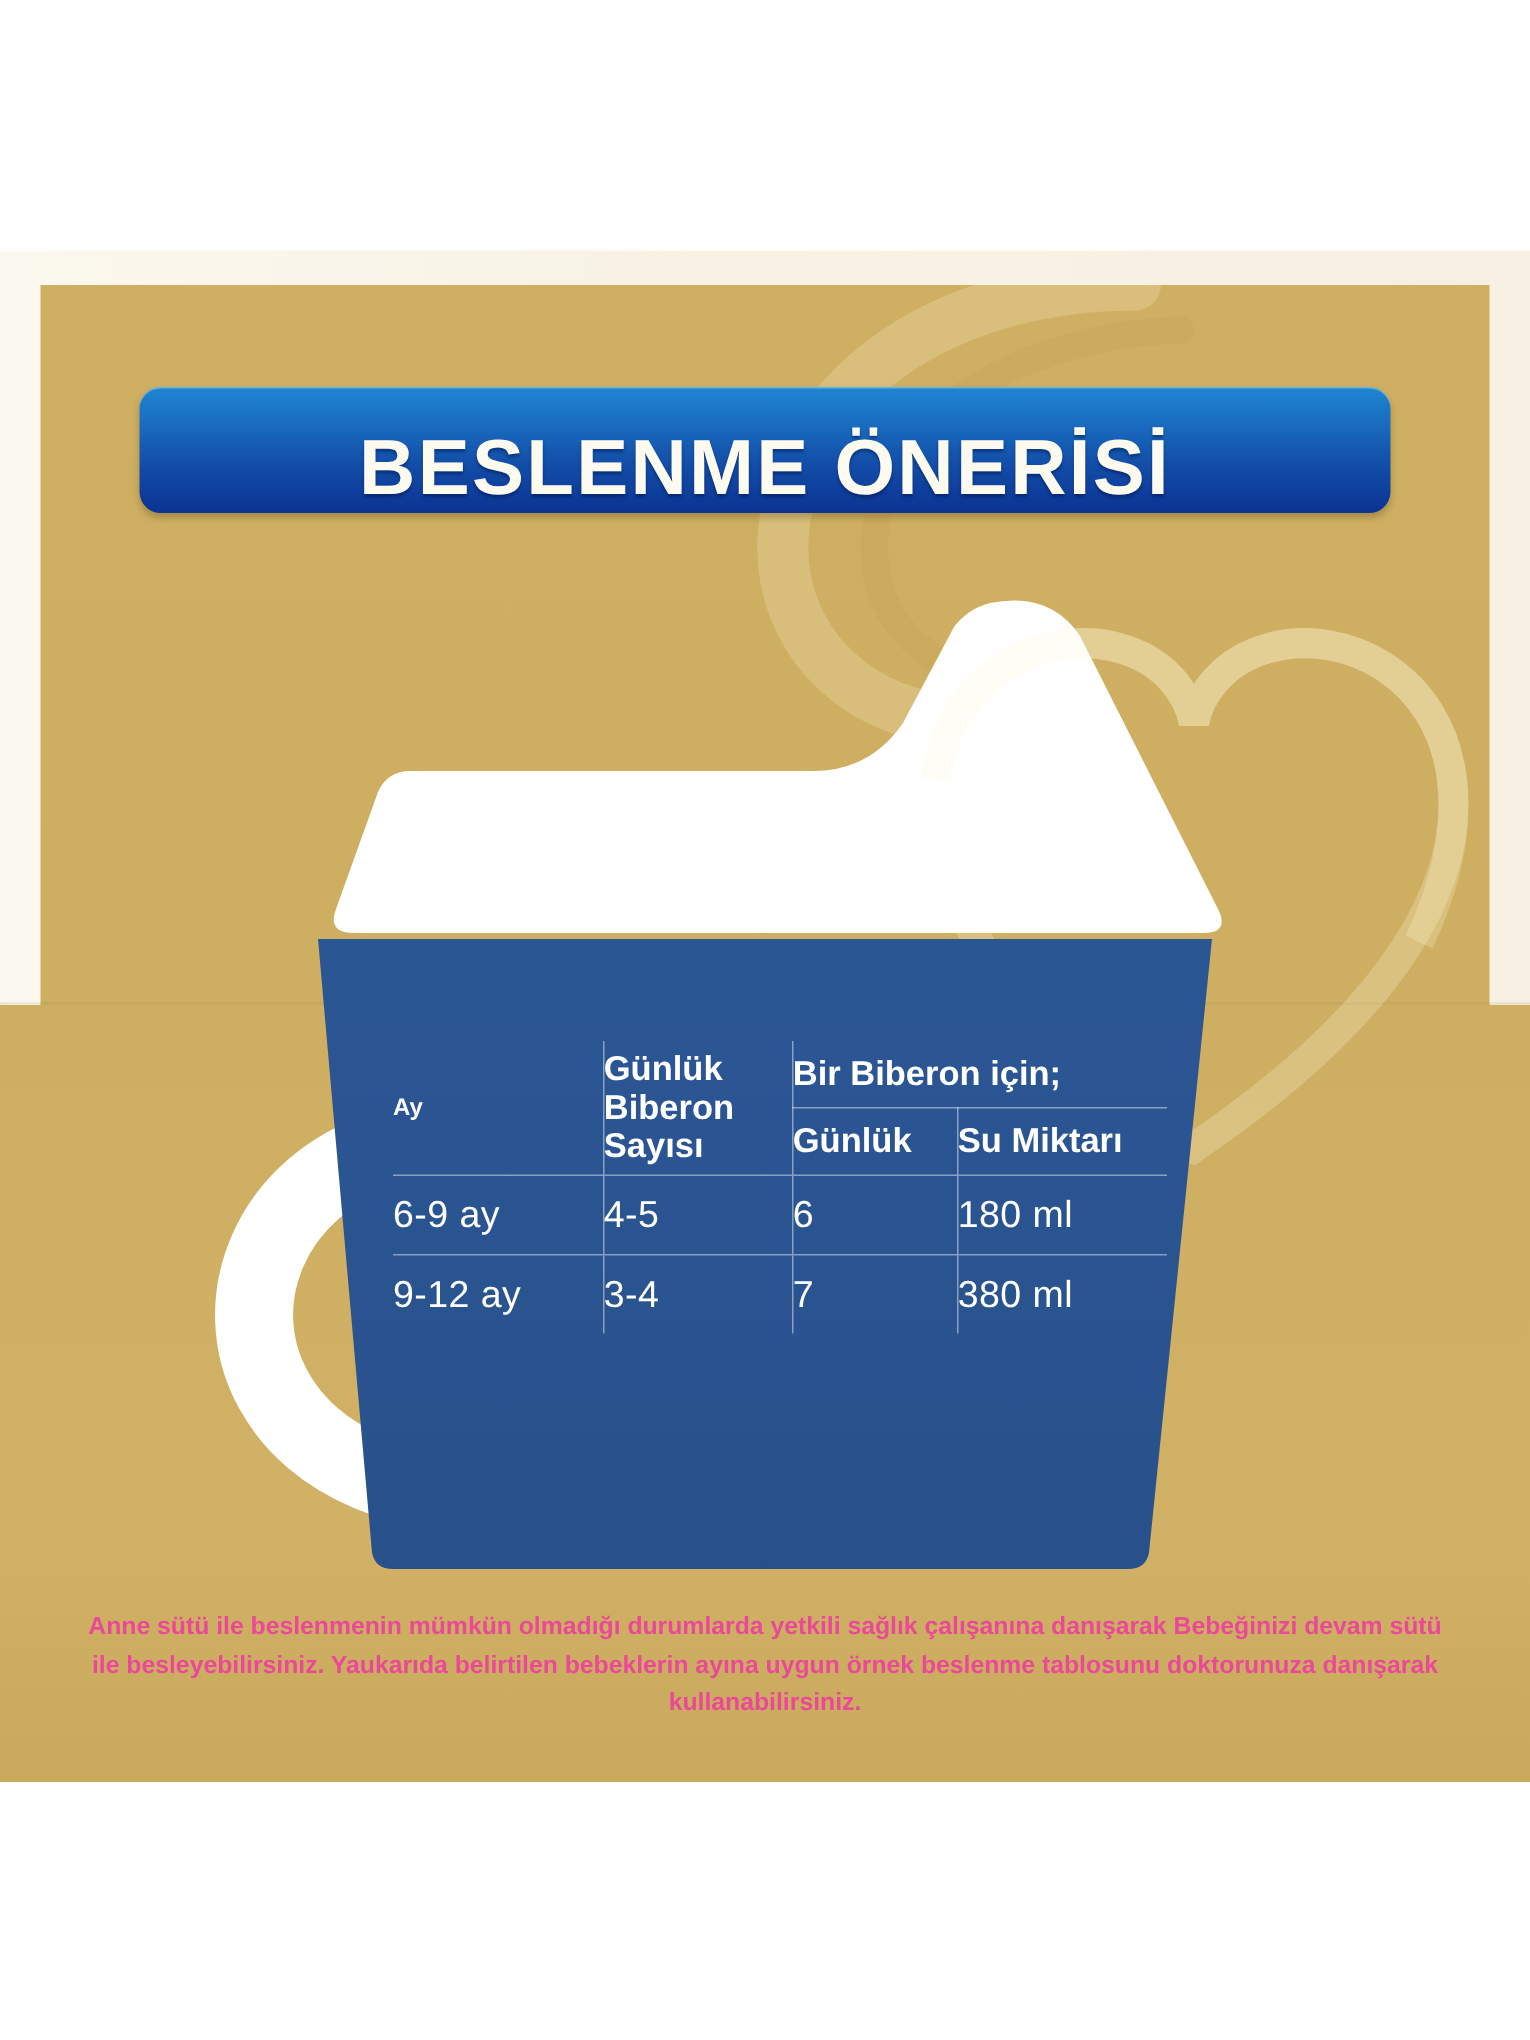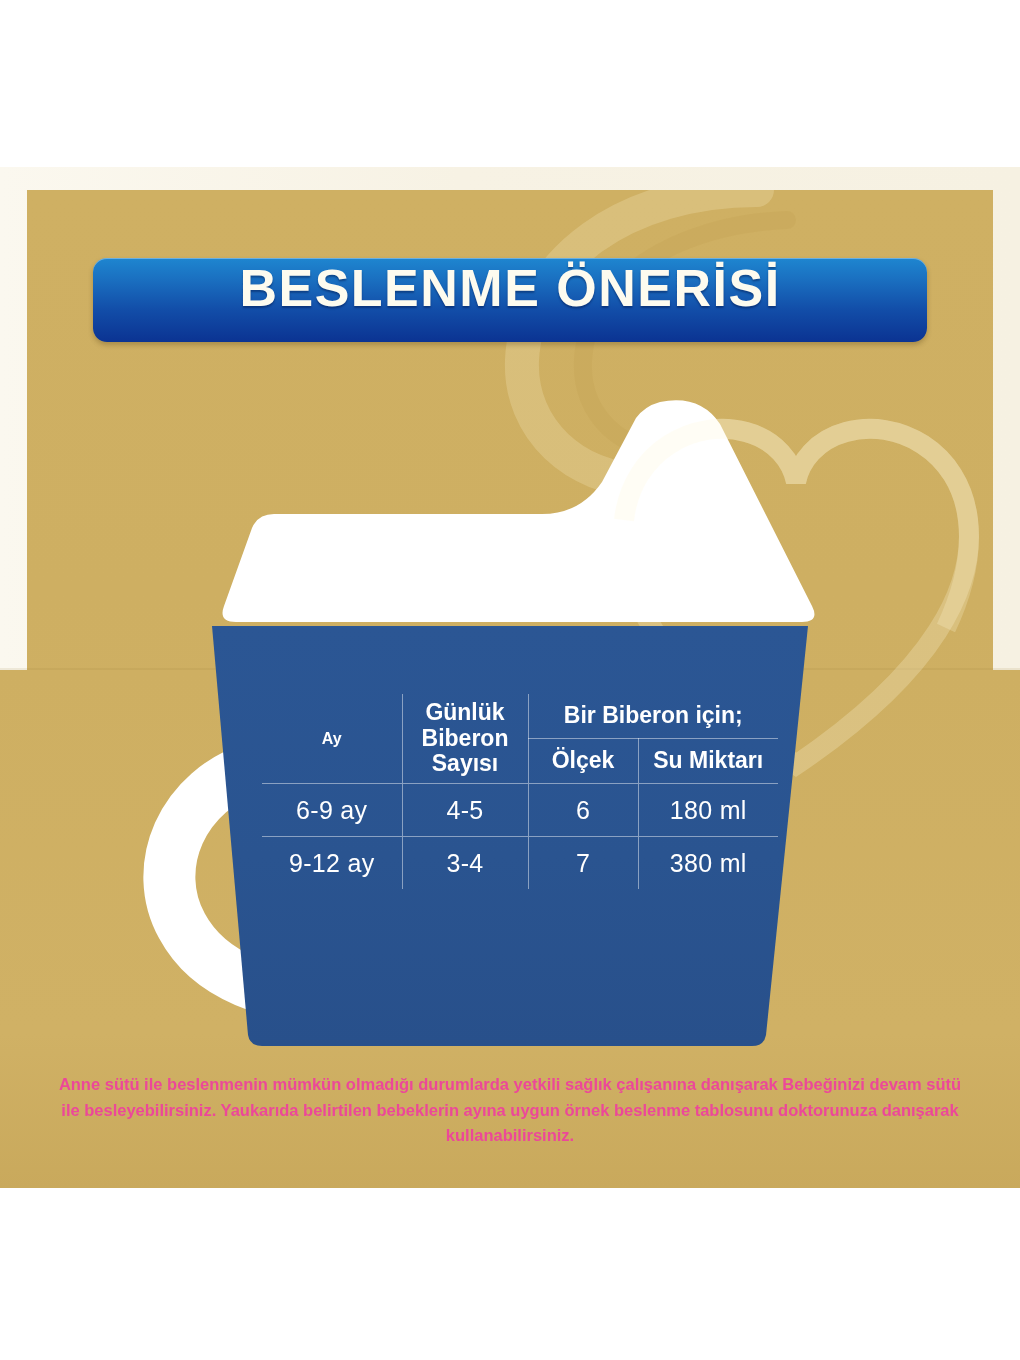--- a/index.html
+++ b/index.html
@@ -42,21 +42,21 @@
   
   .wm{position:absolute;pointer-events:none;}
   .wm svg{display:block;}
 
   
   .banner{
     position:absolute;left:93px;top:258px;width:834px;height:84px;
     border-radius:14px;
     background:linear-gradient(180deg,#1e86d0 0%,#1a6fc0 26%,#124da8 62%,#0b3392 100%);
     box-shadow:0 3px 5px rgba(80,60,20,.30), inset 0 1px 0 rgba(255,255,255,.35);
-    display:flex;align-items:flex-start;justify-content:center;
+    display:flex;align-items:flex-end;justify-content:center;
   }
   .banner-title{
     color:#fdfbef;
     font-size:52px;
     font-weight:bold;
     letter-spacing:1.5px;
     text-shadow:0 2px 2px rgba(0,20,70,.45);
     white-space:nowrap;
   }
 
@@ -79,21 +79,21 @@
   .table-wrap{
     position:absolute;left:122px;top:296px;width:516px;
   }
   table.feed{
     border-collapse:collapse;
     width:516px;
     color:#ffffff;
     table-layout:fixed;
   }
   table.feed th,table.feed td{
-    text-align:center;
+    text-align:left;
     vertical-align:middle;
     padding:0;
   }
   .col-ay{width:140px;}
   .col-gun{width:126px;}
   .col-olcek{width:110px;}
   .col-su{width:140px;}
 
   .th-group{
     font-size:23px;font-weight:bold;height:44px;
@@ -215,21 +215,21 @@
             <col class="col-olcek">
             <col class="col-su">
         </colgroup>
         <thead>
           <tr>
             <th rowspan="2" class="th-ay">Ay</th>
             <th rowspan="2" class="th-spanrow">Günlük Biberon Sayısı</th>
             <th colspan="2" class="th-group">Bir Biberon için;</th>
           </tr>
           <tr>
-            <th class="th-sub">Ölçek</th>
+            <th class="th-sub">Günlük</th>
             <th class="th-sub">Su Miktarı</th>
           </tr>
         </thead>
         <tbody>
           <tr class="rowline">
             <td class="cell first">6-9 ay</td>
             <td class="cell">4-5</td>
             <td class="cell">6</td>
             <td class="cell strong">180 ml</td>
           </tr>

